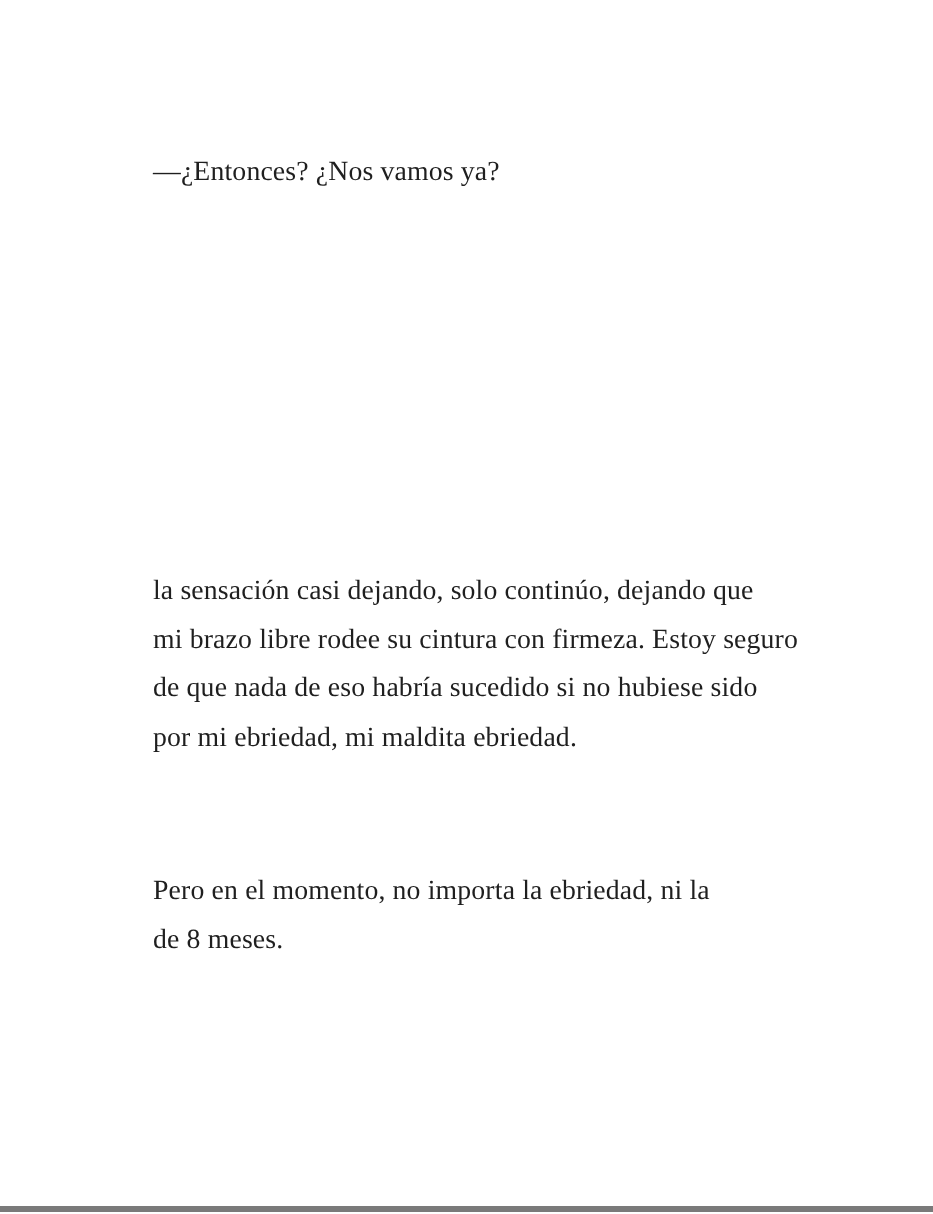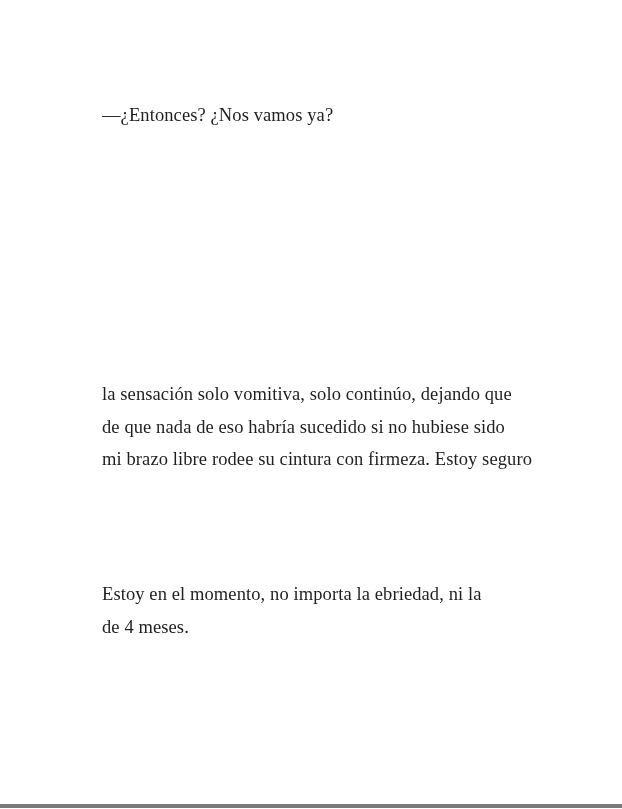--- a/index.html
+++ b/index.html
@@ -50,25 +50,26 @@
 <body>
 
 <div class="page">
 
   <div class="para" id="para-1">
     <div class="line">—¿Entonces? ¿Nos vamos ya?</div>
   </div>
 
 
   <div class="para" id="para-3">
-    <div class="line">la sensación solo vomitiva, solo continúo, dejando que</div>
+    <div class="line">la sensación casi dejando, solo continúo, dejando que</div>
+    <div class="line">mi brazo libre rodee su cintura con firmeza. Estoy seguro</div>
     <div class="line">de que nada de eso habría sucedido si no hubiese sido</div>
-    <div class="line">mi brazo libre rodee su cintura con firmeza. Estoy seguro</div>
+    <div class="line">por mi ebriedad, mi maldita ebriedad.</div>
   </div>
 
   <div class="para" id="para-4">
-    <div class="line">Estoy en el momento, no importa la ebriedad, ni la</div>
-    <div class="line">de 4 meses.</div>
+    <div class="line">Pero en el momento, no importa la ebriedad, ni la</div>
+    <div class="line">de 8 meses.</div>
   </div>
 
   <div class="bottom-bar"></div>
 
 </div>
 
 </body></html>

